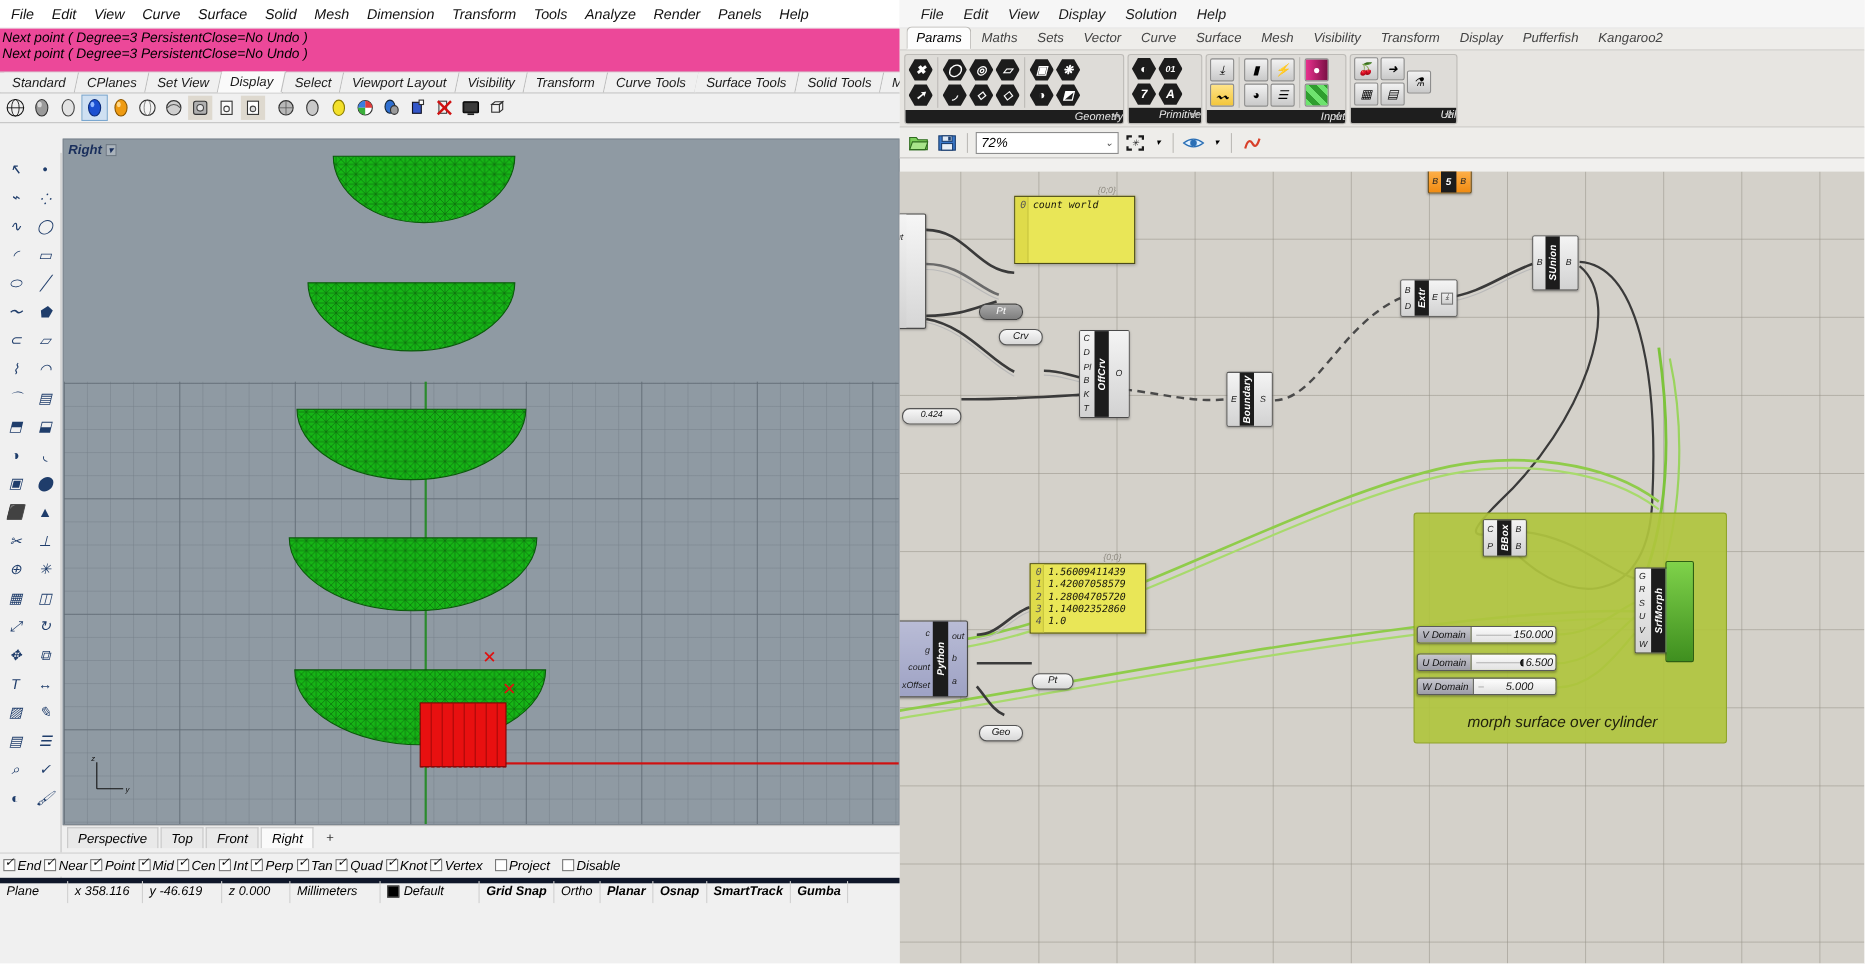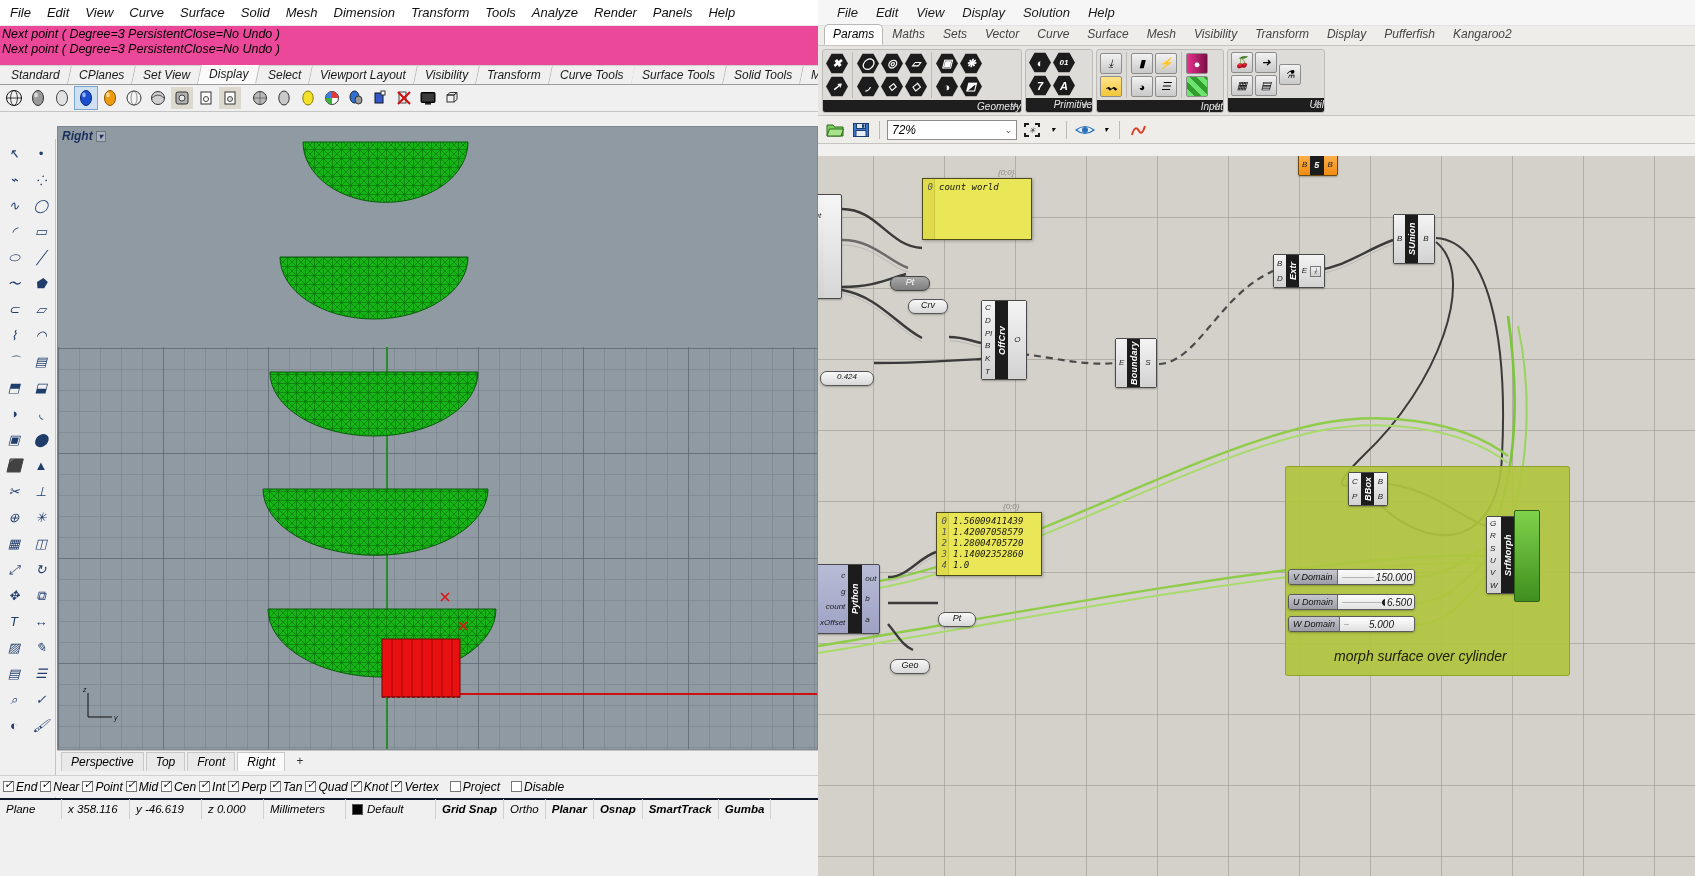--- a/index.html
+++ b/index.html
@@ -173,21 +173,21 @@
     display: inline-block; position: relative;
   }
   .cbx.on::after {
     content: "✓"; position: absolute; left: 0px; top: -3px;
     font-size: 11px; color: #0a0a0a; line-height: 11px;
   }
   .rh-statusbar {
     position: absolute; left: 0; top: 798px;
     width: 818px; height: 20px;
     display: flex; align-items: center;
-    background: #f0f0f0; border-top: 2px solid #0f172a;
+    background: #f0f0f0; border-top: 5px solid #0f172a;
     font-size: 11.5px;
   }
   .sb-cell { padding: 0 6px; border-right: 1px solid #d0d0d0; white-space: nowrap; height: 20px; display: flex; align-items: center; }
   .sb-cell.bold { font-weight: bold; }
   .sb-swatch { width: 11px; height: 11px; background: #000; display: inline-block; margin-right: 4px; border: 1px solid #555; }
 
   
   #gh {
     position: absolute; left: 818px; top: 0;
     width: 877px; height: 876px;

